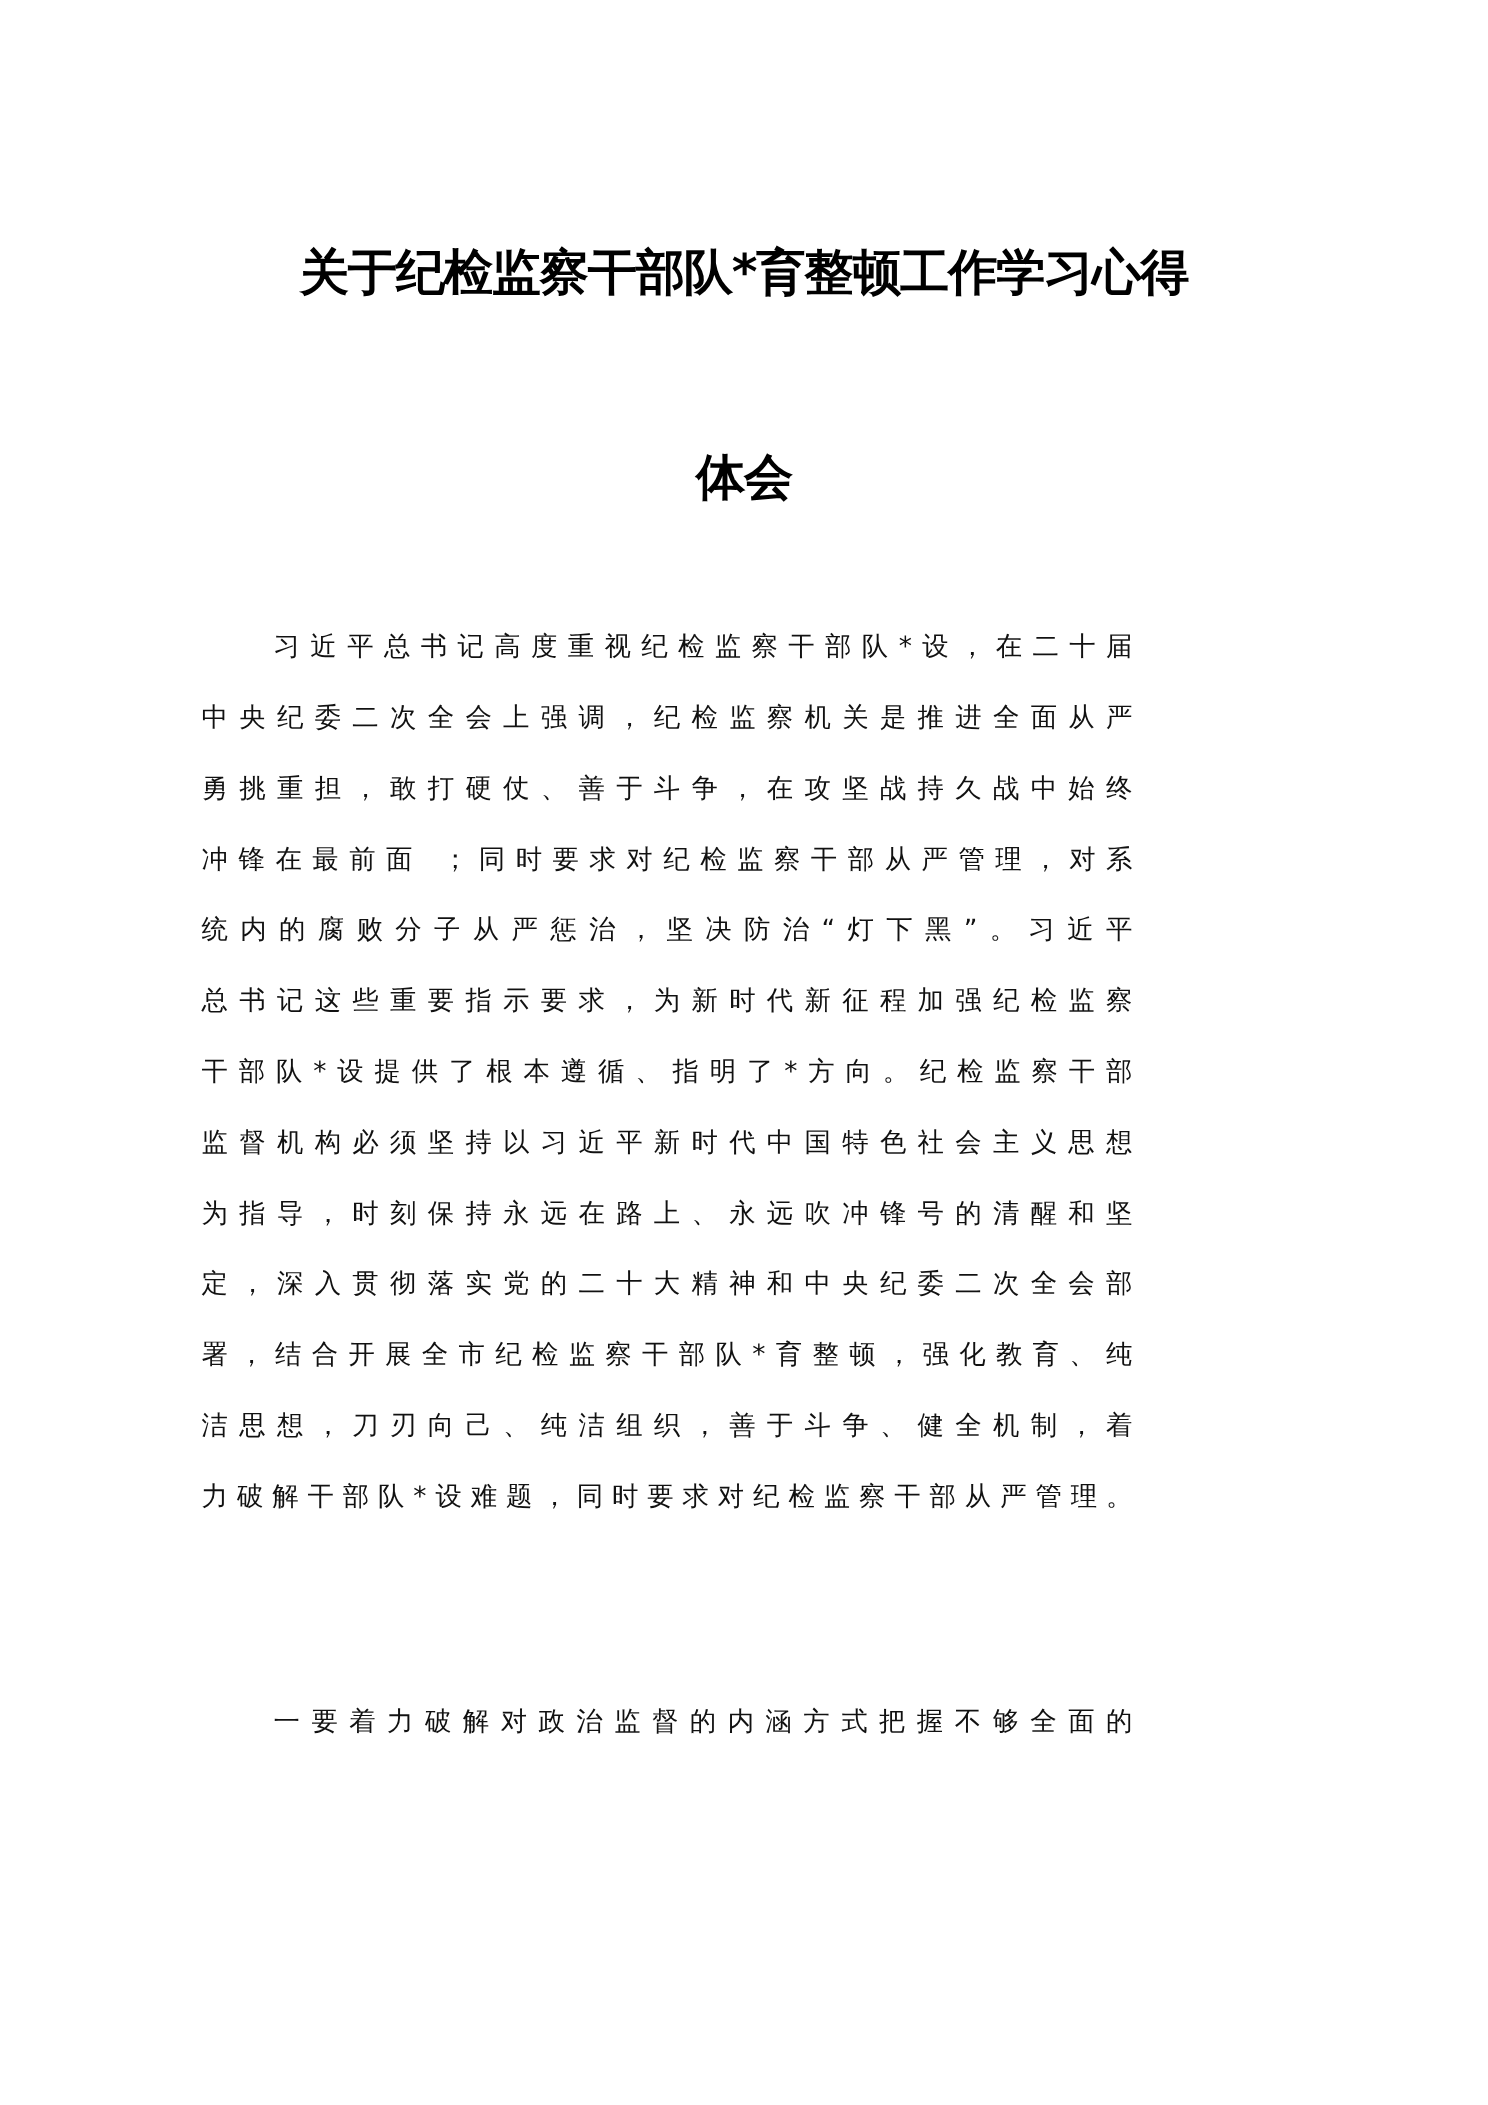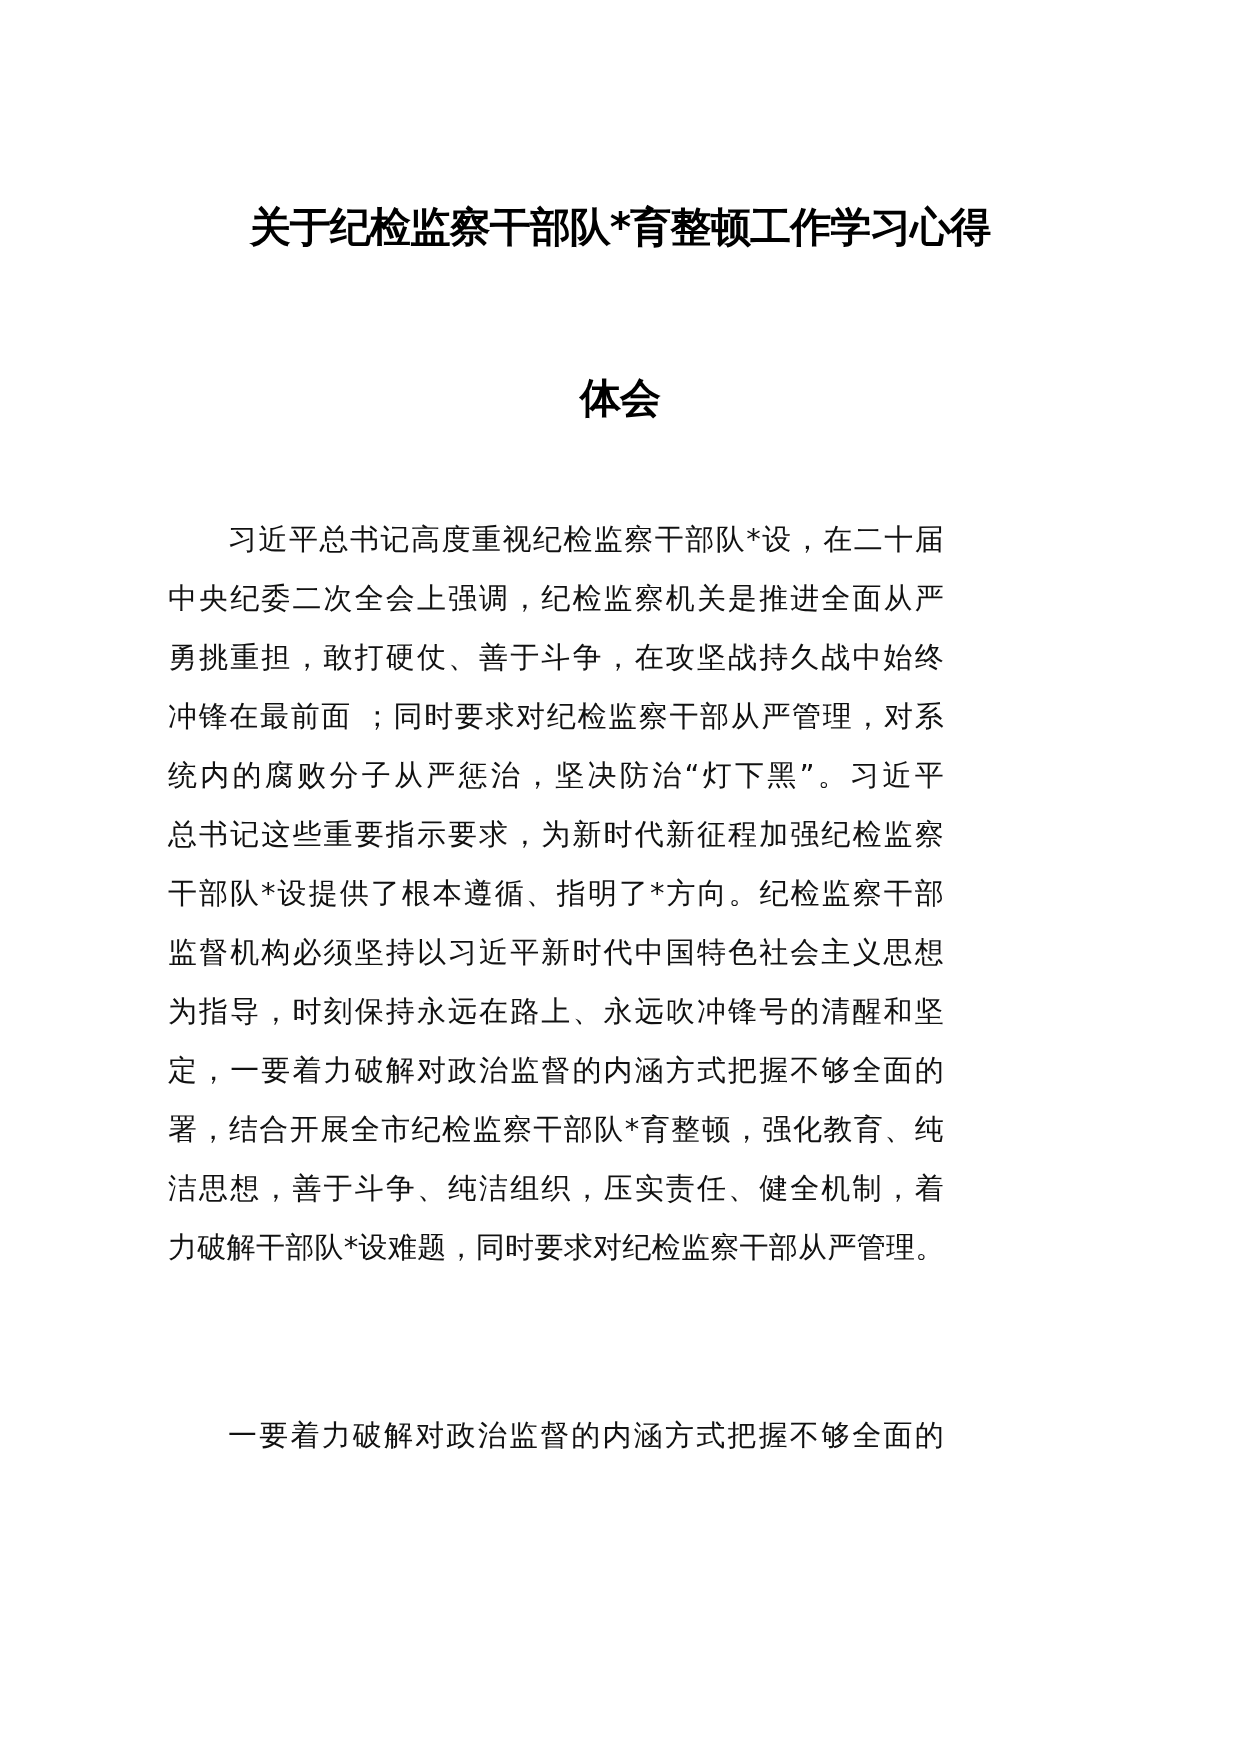--- a/index.html
+++ b/index.html
@@ -39,21 +39,21 @@
     position: absolute;
     left: 168px;
     width: 776px;
   }
   .para1 { top: 494px; }
   .para2 { top: 1390px; }
   .line {
     display: block;
     height: 59px;
     line-height: 59px;
-    font-size: 29px;
+    font-size: 22px;
     letter-spacing: 0.3px;
     white-space: nowrap;
     text-align: justify;
     text-align-last: justify;
     color: #111111;
   }
   .line.indent {
     padding-left: 60px;
   }
 </style>
@@ -68,23 +68,23 @@
   <div class="body-block para1">
     <span class="line indent">习近平总书记高度重视纪检监察干部队*设，在二十届</span>
     <span class="line">中央纪委二次全会上强调，纪检监察机关是推进全面从严</span>
     <span class="line">勇挑重担，敢打硬仗、善于斗争，在攻坚战持久战中始终</span>
     <span class="line">冲锋在最前面 ；同时要求对纪检监察干部从严管理，对系</span>
     <span class="line">统内的腐败分子从严惩治，坚决防治“灯下黑”。习近平</span>
     <span class="line">总书记这些重要指示要求，为新时代新征程加强纪检监察</span>
     <span class="line">干部队*设提供了根本遵循、指明了*方向。纪检监察干部</span>
     <span class="line">监督机构必须坚持以习近平新时代中国特色社会主义思想</span>
     <span class="line">为指导，时刻保持永远在路上、永远吹冲锋号的清醒和坚</span>
-    <span class="line">定，一要着力破解对政治监督的内涵方式把握不够全面的</span>
+    <span class="line">定，深入贯彻落实党的二十大精神和中央纪委二次全会部</span>
     <span class="line">署，结合开展全市纪检监察干部队*育整顿，强化教育、纯</span>
-    <span class="line">洁思想，善于斗争、纯洁组织，压实责任、健全机制，着</span>
+    <span class="line">洁思想，刀刃向己、纯洁组织，善于斗争、健全机制，着</span>
     <span class="line">力破解干部队*设难题，同时要求对纪检监察干部从严管理。</span>
   </div>
 
   <div class="body-block para2">
     <span class="line indent">一要着力破解对政治监督的内涵方式把握不够全面的</span>
   </div>
 
 </div>
 
 </body></html>

